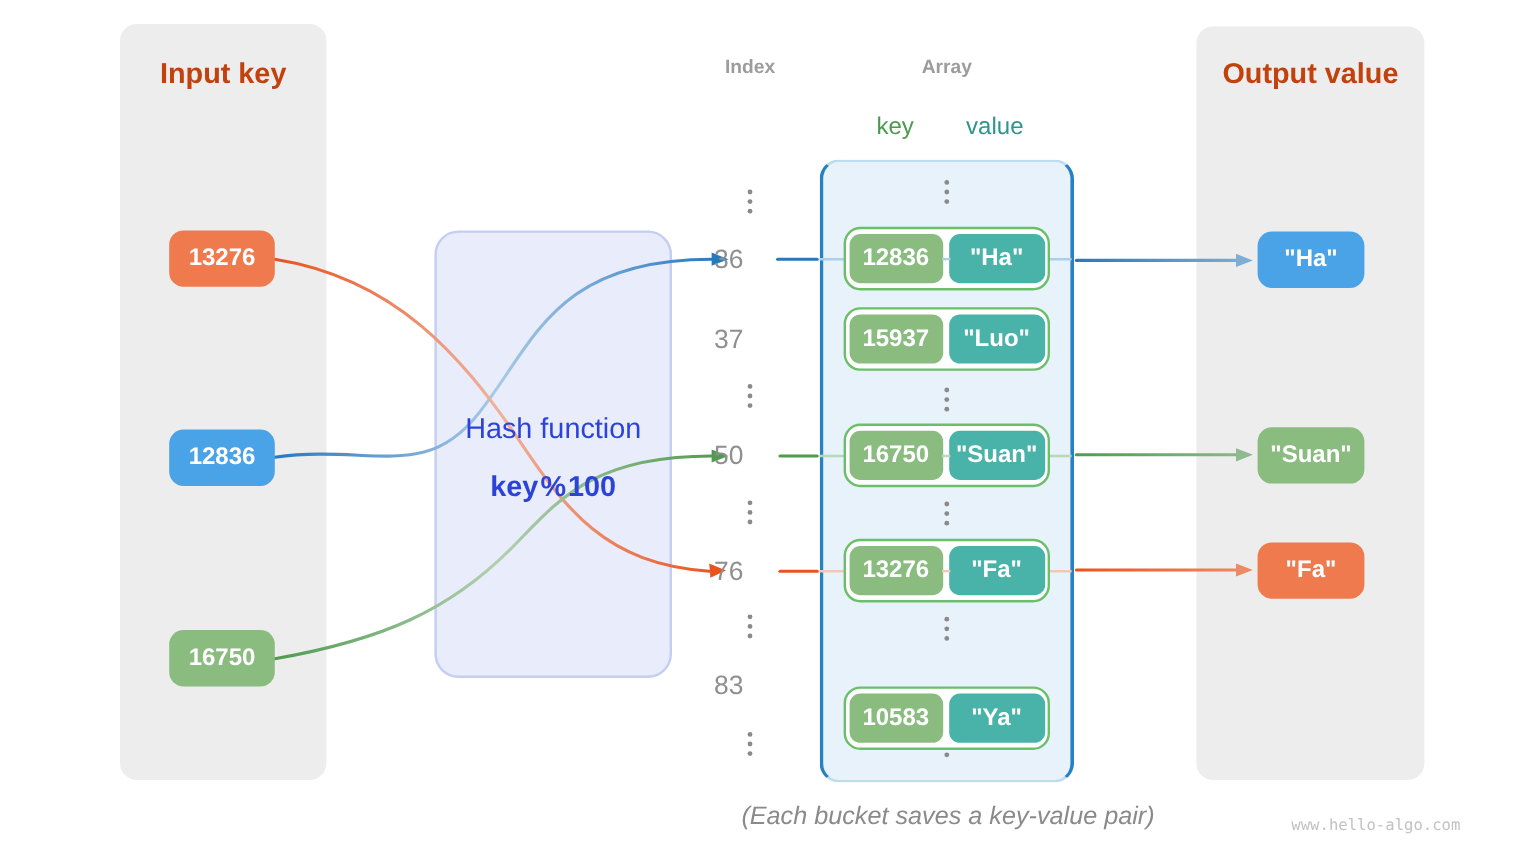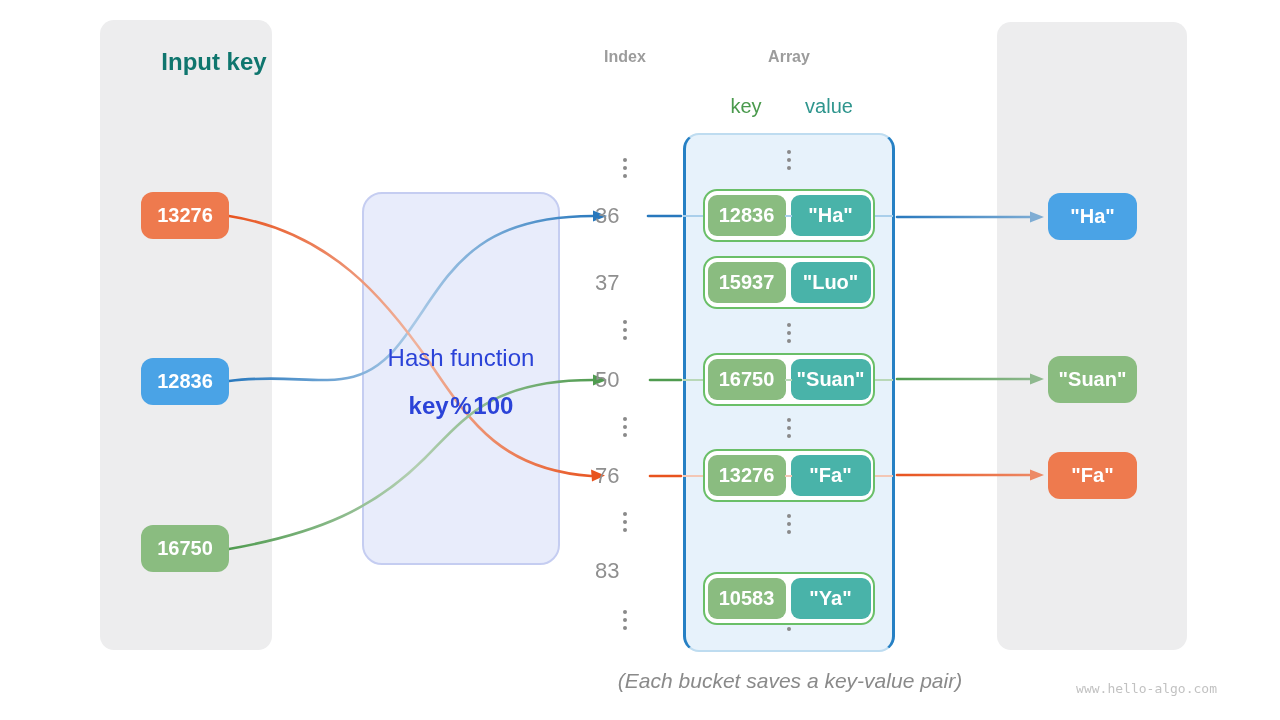--- a/index.html
+++ b/index.html
@@ -2,21 +2,21 @@
 <html><head>
 <meta charset="utf-8">
 <style>
   html,body{margin:0;padding:0;background:#fff;}
   #stage{
     position:relative;width:1280px;height:720px;background:#ffffff;overflow:hidden;
     font-family:"Liberation Sans",sans-serif;
   }
   
   .panel{position:absolute;background:#ededee;border-radius:14px;z-index:0;}
-  .panel-title{position:absolute;text-align:center;font-size:24px;font-weight:bold;color:#0f766e;z-index:2;padding-left:28px;}
+  .panel-title{position:absolute;text-align:center;font-size:24px;font-weight:bold;color:#c2410c;z-index:2;}
   
   #hash-box{position:absolute;left:362px;top:192px;width:198px;height:373px;background:#e8ecfb;
     border:2px solid #c5cdf1;border-radius:20px;box-sizing:border-box;z-index:0;}
   .hash-text{position:absolute;left:362px;width:198px;text-align:center;color:#2b43d8;font-size:24px;z-index:2;}
   #hash-formula{font-weight:bold;word-spacing:-5px;}
   
   .col-header{position:absolute;text-align:center;font-size:16px;font-weight:bold;color:#9c9c9c;z-index:2;}
   .sub-label{position:absolute;text-align:center;font-size:20px;z-index:2;}
   
   #array-container{position:absolute;left:683px;top:133px;width:212px;height:519px;box-sizing:border-box;
@@ -111,20 +111,21 @@
     <path d="M 897 379 L 1030 379" stroke="url(#gGreenOut)" stroke-width="2.6" stroke-linecap="round"></path>
     <polygon points="1030,373.5 1044,379 1030,384.5" fill="#8fb98e"></polygon>
 
     <path d="M 650 476 L 681 476" stroke="#e8531e" stroke-width="2.6" stroke-linecap="round"></path>
     <path d="M 683 476 L 893 476" stroke="#f3c7b5" stroke-width="2.2"></path>
     <path d="M 897 475 L 1030 475" stroke="url(#gOrangeOut)" stroke-width="2.6" stroke-linecap="round"></path>
     <polygon points="1030,469.5 1044,475 1030,480.5" fill="#ed8a66"></polygon>
   </svg>
 
   <div class="panel-title" style="left:100px;top:48px;width:172px;">Input key</div>
+  <div class="panel-title" style="left:997px;top:48px;width:190px;">Output value</div>
 
   <div class="col-header" style="left:575px;top:48px;width:100px;">Index</div>
   <div class="col-header" style="left:719px;top:48px;width:140px;">Array</div>
   <div class="sub-label" style="left:703px;top:95px;width:86px;color:#4a9a4d;">key</div>
   <div class="sub-label" style="left:786px;top:95px;width:86px;color:#2e958d;">value</div>
 
   <div class="hash-text" style="top:344px;">Hash function</div>
   <div class="hash-text" id="hash-formula" style="top:392px;">key % 100</div>
 
   <div class="keybox bg-orange" style="top:192px;">13276</div>

